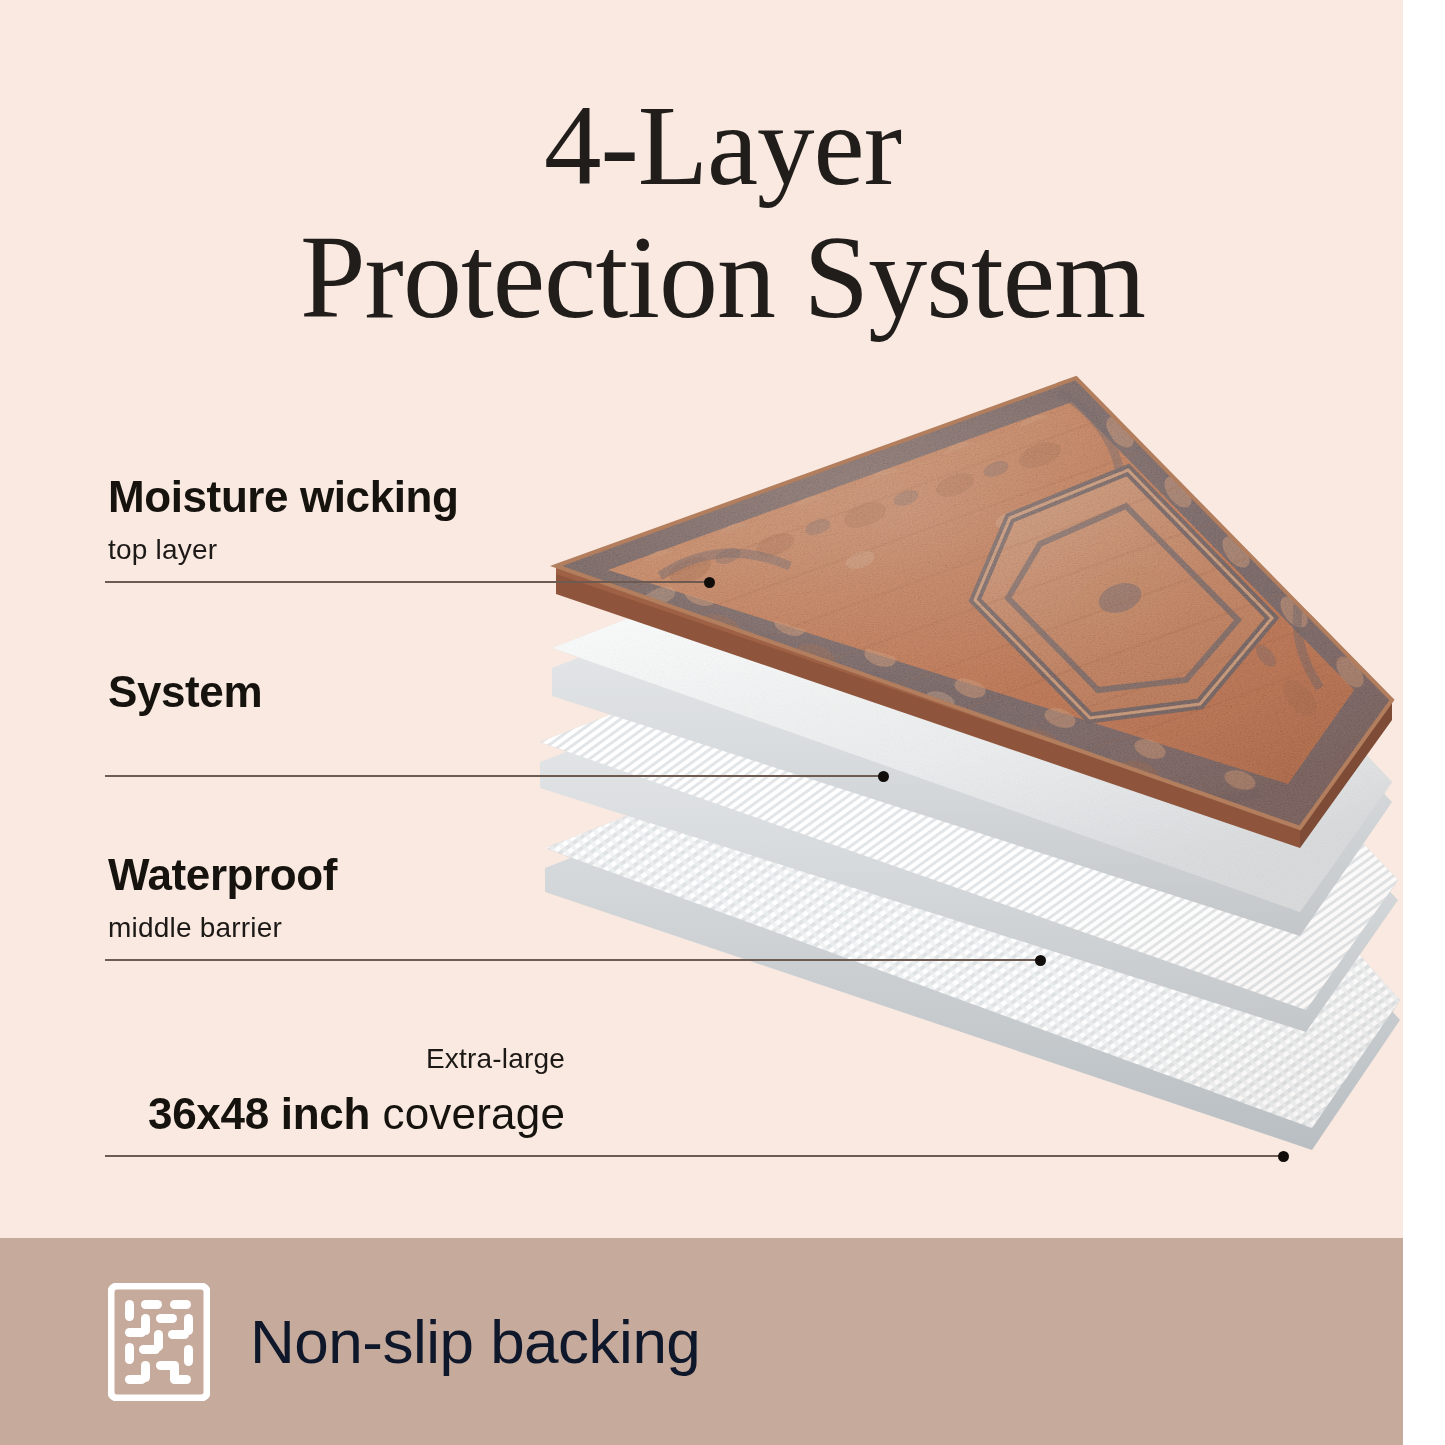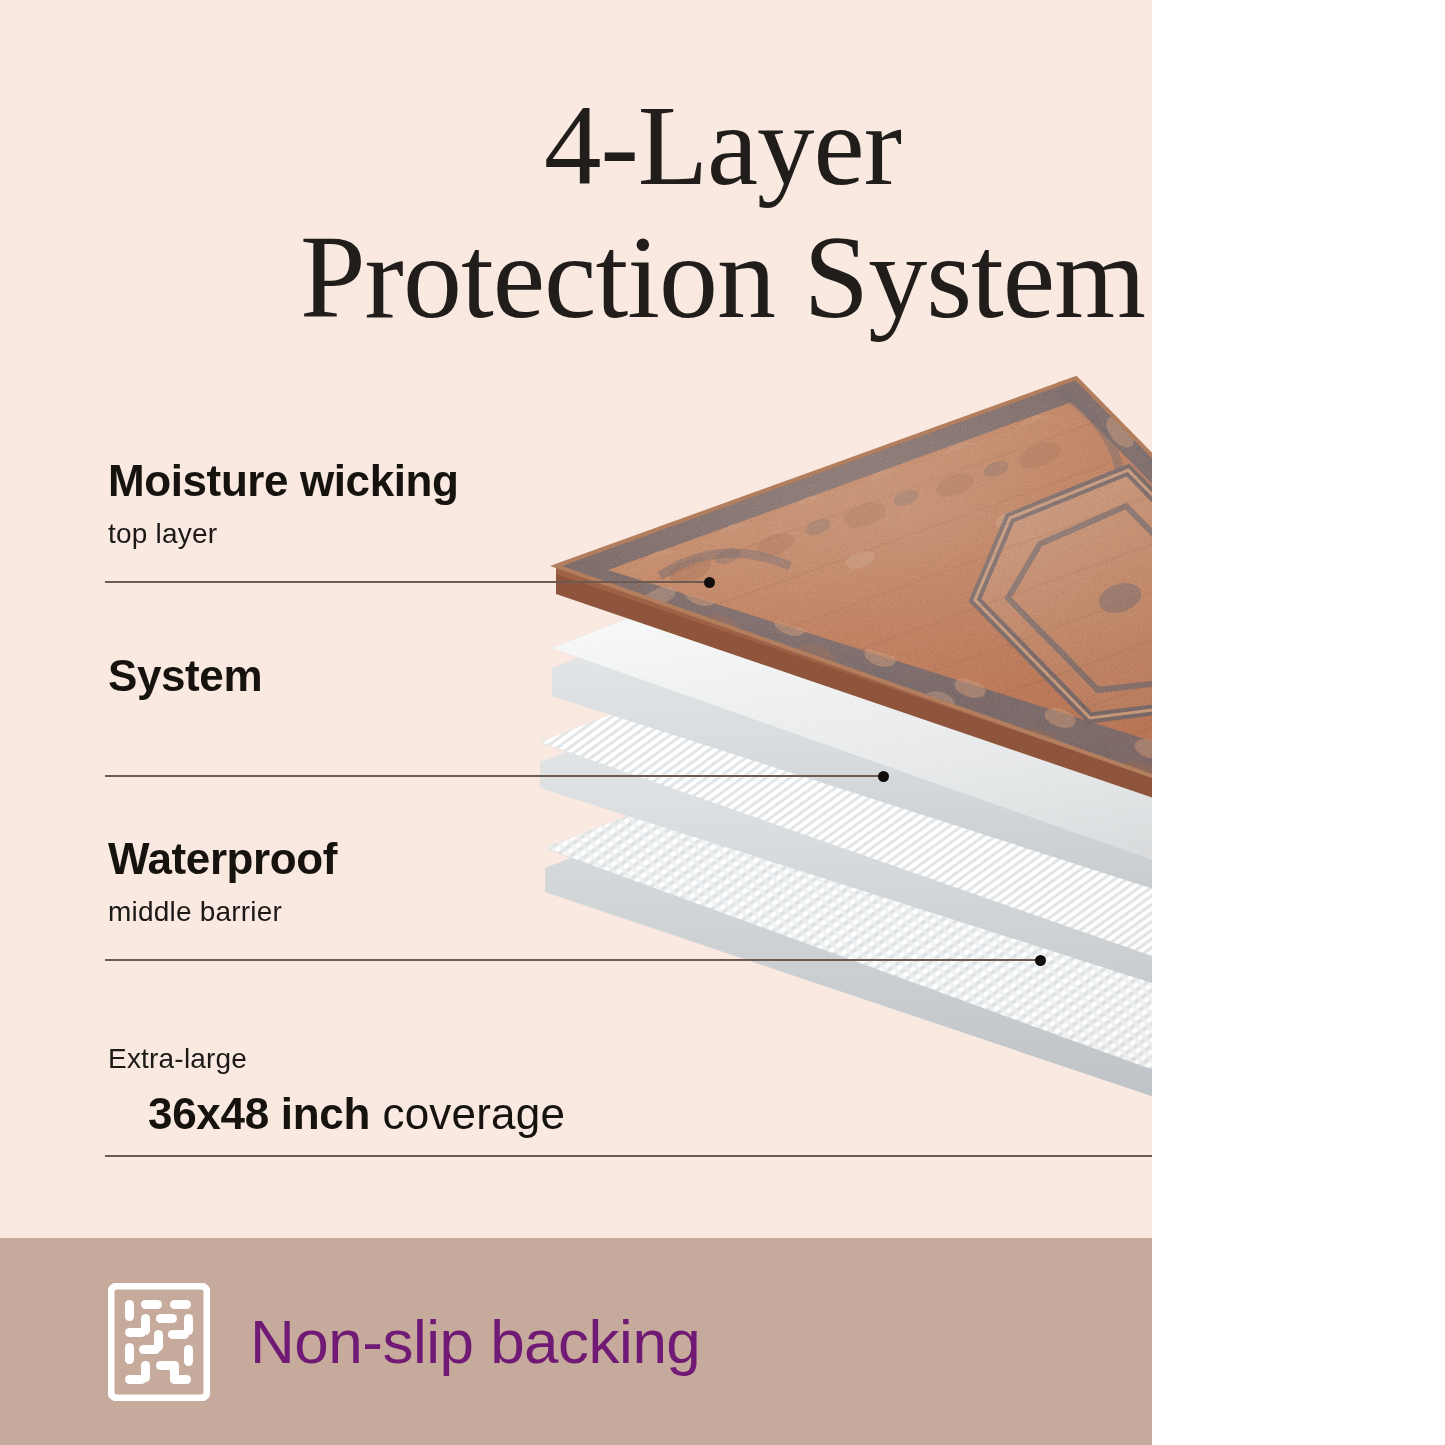--- a/index.html
+++ b/index.html
@@ -2,21 +2,21 @@
 <html><head>
 <meta charset="utf-8">
 <style>
   html, body {
     margin: 0;
     padding: 0;
     background: #ffffff;
   }
   #page {
     position: relative;
-    width: 1152px;
+    width: 1403px;
     height: 1445px;
     background: #f9e9e0;
     overflow: hidden;
     font-family: "Liberation Sans", sans-serif;
     -webkit-font-smoothing: antialiased;
   }
 
   
   .title-block {
     position: absolute;
@@ -41,30 +41,31 @@
     position: absolute;
     left: 108px;
     color: #16130f;
   }
   .lbl-bold {
     font-weight: bold;
     font-size: 44px;
     line-height: 52px;
     letter-spacing: -0.4px;
     white-space: nowrap;
+    margin-top: 16px;
   }
   .lbl-light {
     font-weight: 300;
     font-size: 28px;
     line-height: 54px;
     letter-spacing: 0.2px;
     white-space: nowrap;
     color: #1c1916;
   }
-  .lbl-light.thin { font-weight: 300; }
+  .lbl-light.thin { font-weight: 300; text-align: right; }
   .lbl-mixed {
     font-size: 44px;
     line-height: 56px;
     letter-spacing: 0.2px;
     white-space: nowrap;
     font-weight: 300;
     margin-left: 40px;
   }
   .lbl-mixed b { font-weight: bold; letter-spacing: -0.3px; }
 
@@ -110,21 +111,21 @@
     margin-left: 108px;
     width: 102px;
     height: 118px;
     flex: 0 0 auto;
   }
   .footer-text {
     margin-left: 40px;
     font-size: 62px;
     font-weight: 500;
     letter-spacing: -0.5px;
-    color: #701a75;
+    color: #0f172a;
     white-space: nowrap;
   }
 </style>
 </head>
 <body>
 
 <div id="page">
 
   <svg id="stack" viewBox="0 0 1445 1250">
     <defs>

